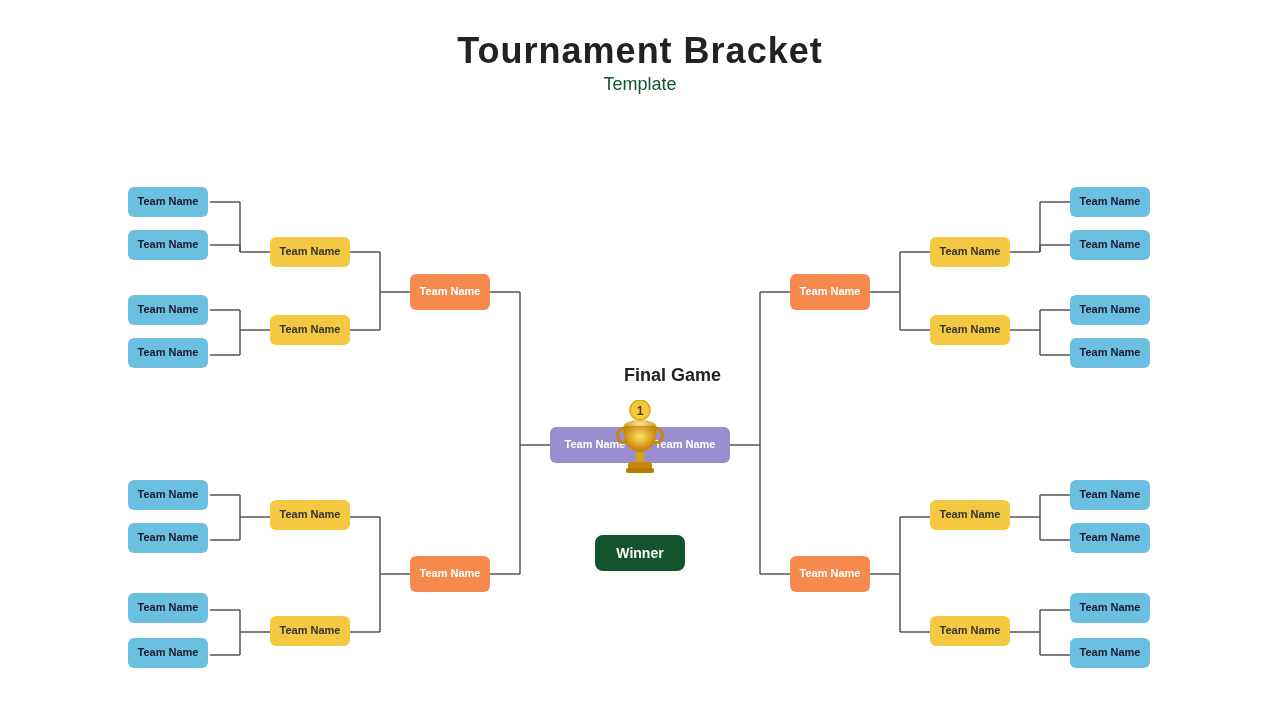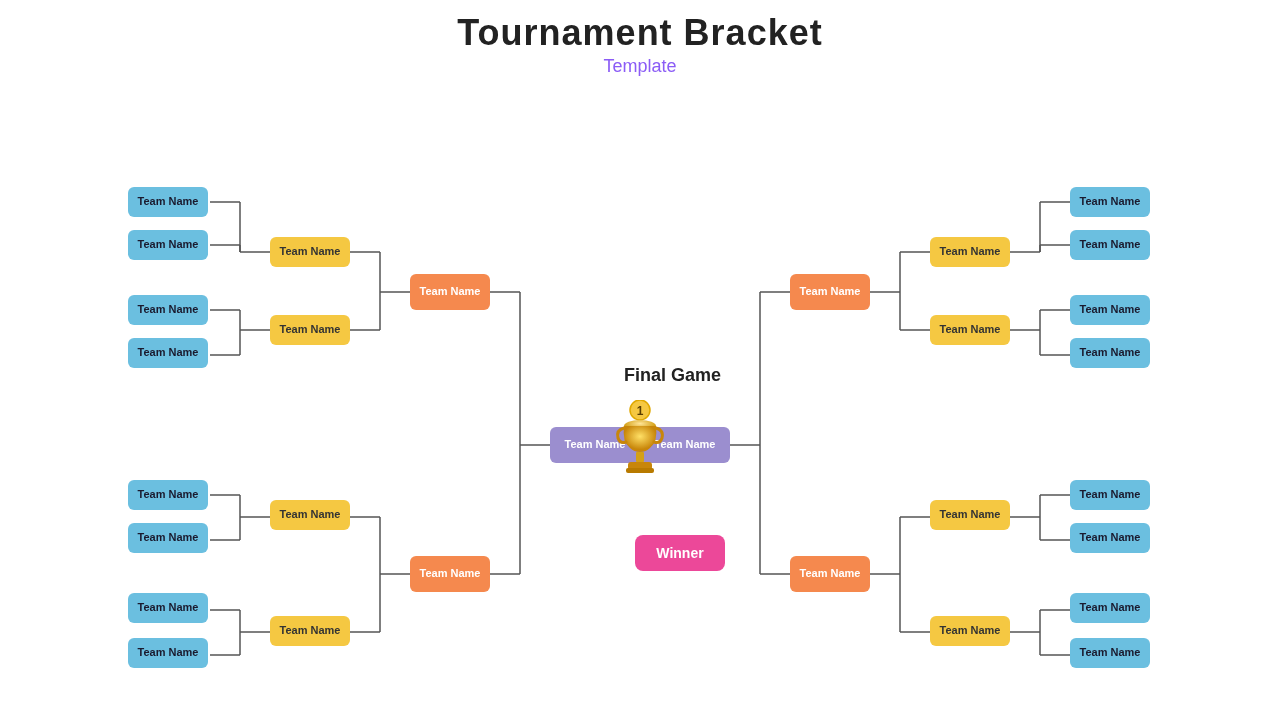--- a/index.html
+++ b/index.html
@@ -15,28 +15,28 @@
       width: 1280px;
       height: 720px;
       background: #fff;
       position: relative;
     }
     h1 {
       text-align: center;
       font-size: 36px;
       font-weight: bold;
       color: #222;
-      padding-top: 12px;
+      padding-top: 30px;
       letter-spacing: 1px;
     }
     h2 {
       text-align: center;
       font-size: 18px;
       font-weight: normal;
-      color: #8b5cf6;
+      color: #14532d;
       margin-top: 2px;
     }
     .bracket-area {
       position: absolute;
       top: 80px;
       left: 0;
       width: 1280px;
       height: 620px;
     }
     
@@ -70,27 +70,26 @@
       width: 80px;
       height: 36px;
     }
     .team-purple {
       background: #9b8ecf;
       color: #fff;
       width: 90px;
       height: 36px;
     }
     .team-red {
-      background: #ec4899;
+      background: #14532d;
       color: #fff;
       width: 90px;
       height: 36px;
       font-size: 13px;
       border-radius: 8px;
-      margin-left: 40px;
     }
     
     .lines-svg {
       position: absolute;
       top: 0; left: 0;
       width: 1280px;
       height: 620px;
       pointer-events: none;
     }
     

